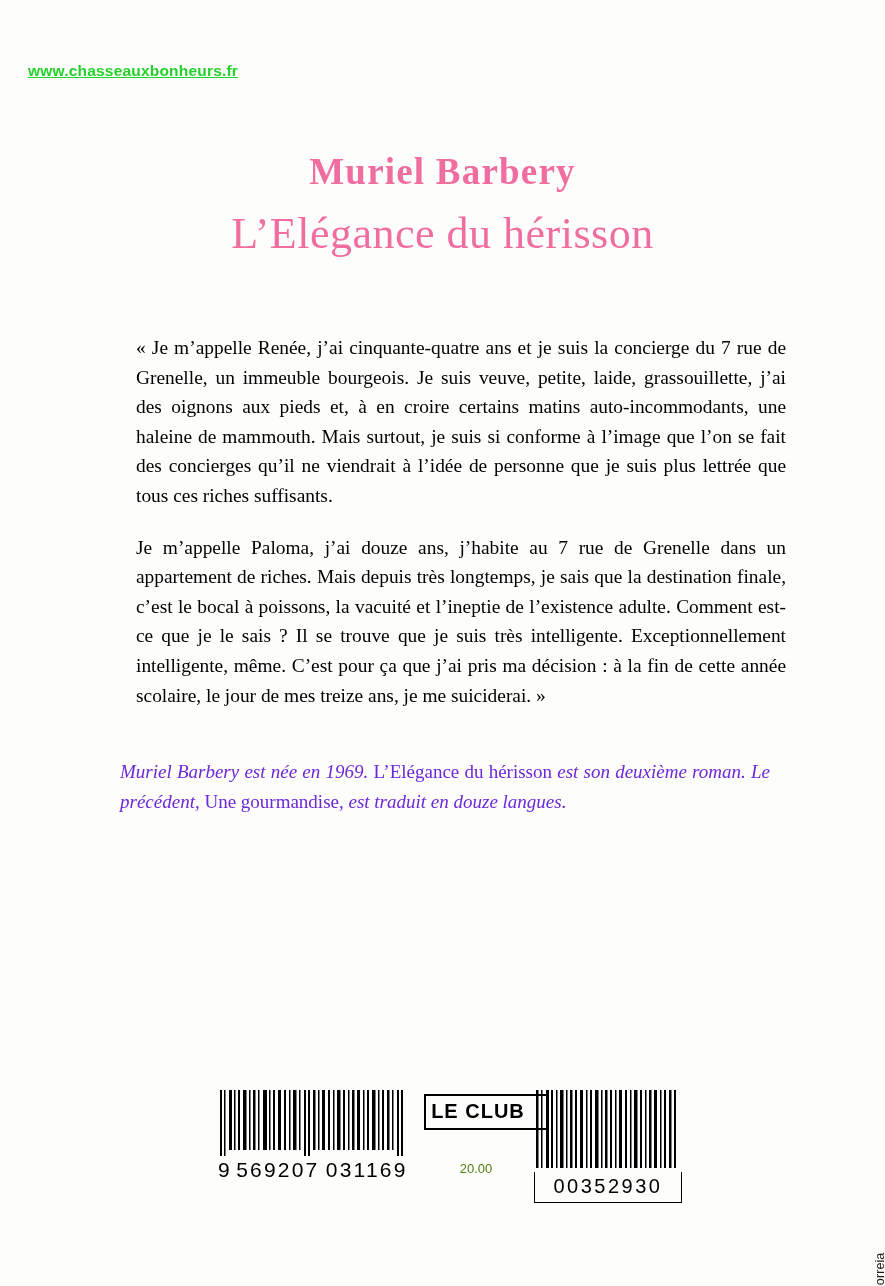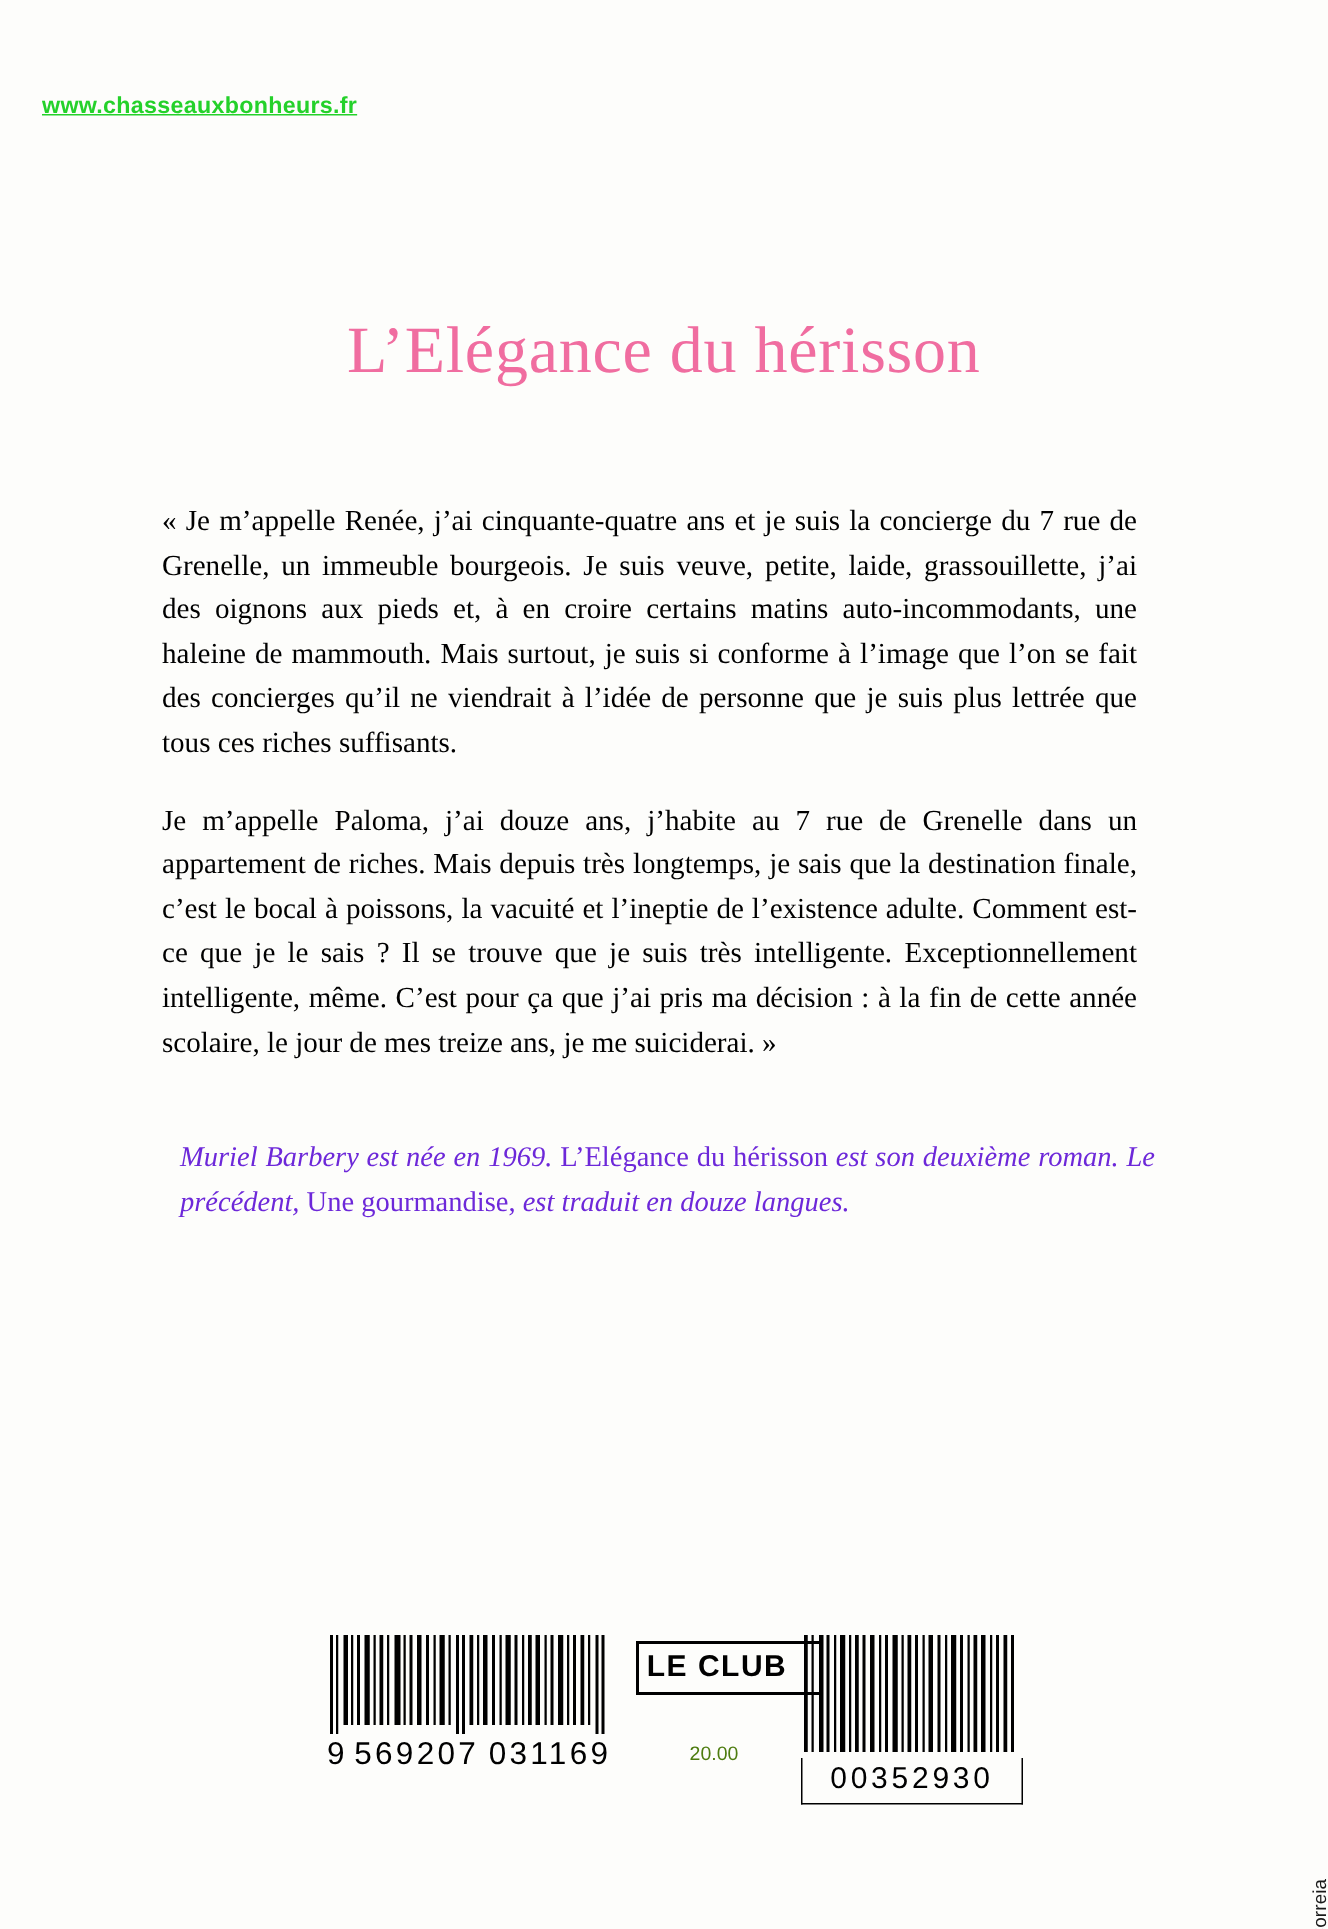--- a/index.html
+++ b/index.html
@@ -60,21 +60,21 @@
     font-family: "Liberation Serif", serif;
     font-size: 44px;
     font-weight: 400;
     color: #f06da0;
     letter-spacing: 0.5px;
   }
 
   
   .blurb {
     position: absolute;
-    left: 108px;
+    left: 136px;
     top: 333px;
     width: 650px;
     font-family: "Liberation Serif", serif;
     font-size: 19.4px;
     line-height: 29.6px;
     color: #000000;
     text-align: justify;
   }
   .blurb p {
     margin: 0 0 22px 0;
@@ -194,20 +194,21 @@
     color: #4d7c0f;
   }
 </style>
 </head>
 <body>
 
 <div class="page">
 
   <div class="watermark">www.chasseauxbonheurs.fr</div>
 
+  <div class="author">Muriel Barbery</div>
 
   <div class="title">L’Elégance du hérisson</div>
 
   <div class="blurb">
     <p class="p1">« Je m’appelle Renée, j’ai cinquante-quatre ans et je suis la concierge du 7 rue de Grenelle, un immeuble bourgeois. Je suis veuve, petite, laide, grassouillette, j’ai des oignons aux pieds et, à en croire certains matins auto-incommodants, une haleine de mammouth. Mais surtout, je suis si conforme à l’image que l’on se fait des concierges qu’il ne viendrait à l’idée de personne que je suis plus lettrée que tous ces riches suffisants.</p>
     <p class="p2">Je m’appelle Paloma, j’ai douze ans, j’habite au 7 rue de Grenelle dans un appartement de riches. Mais depuis très longtemps, je sais que la destination finale, c’est le bocal à poissons, la vacuité et l’ineptie de l’existence adulte. Comment est-ce que je le sais ? Il se trouve que je suis très intelligente. Exceptionnellement intelligente, même. C’est pour ça que j’ai pris ma décision : à la fin de cette année scolaire, le jour de mes treize ans, je me suiciderai. »</p>
   </div>
 
   <div class="bio">
     <span>Muriel Barbery est née en 1969. </span><span class="roman">L’Elégance du hérisson</span><span> est son deuxième roman. Le précédent, </span><span class="roman">Une gourmandise,</span><span> est traduit en douze langues.</span>

